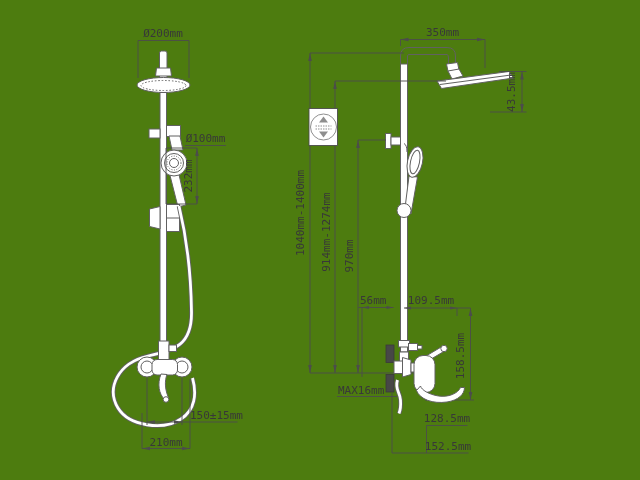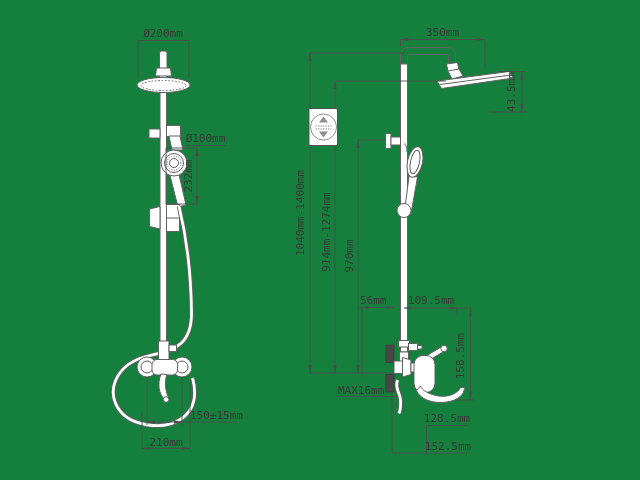--- a/index.html
+++ b/index.html
@@ -1,16 +1,16 @@
 <!DOCTYPE html>
 <html><head>
 <meta charset="utf-8">
 <style>
   html,body{margin:0;padding:0;background:#ffffff;}
-  #stage{position:relative;width:640px;height:480px;background:#15803d;overflow:hidden;
+  #stage{position:relative;width:640px;height:480px;background:#4d7c0f;overflow:hidden;
          font-family:"DejaVu Sans Mono", monospace;}
   svg{display:block}
   .geo{fill:#ffffff;stroke:#616161;stroke-width:1;}
   .geoNF{fill:none;stroke:#616161;stroke-width:1;}
   .dim{fill:none;stroke:#4c4c4c;stroke-width:0.9;}
   .arr{fill:#4c4c4c;stroke:none;}
   .wall{fill:#474747;stroke:#3a3a3a;stroke-width:0.8;}
   .hoseOut{fill:none;stroke:#616161;stroke-width:4.6;}
   .hoseIn{fill:none;stroke:#ffffff;stroke-width:2.8;}
   text{font-family:"DejaVu Sans Mono", monospace;font-size:11px;fill:#383838;}

